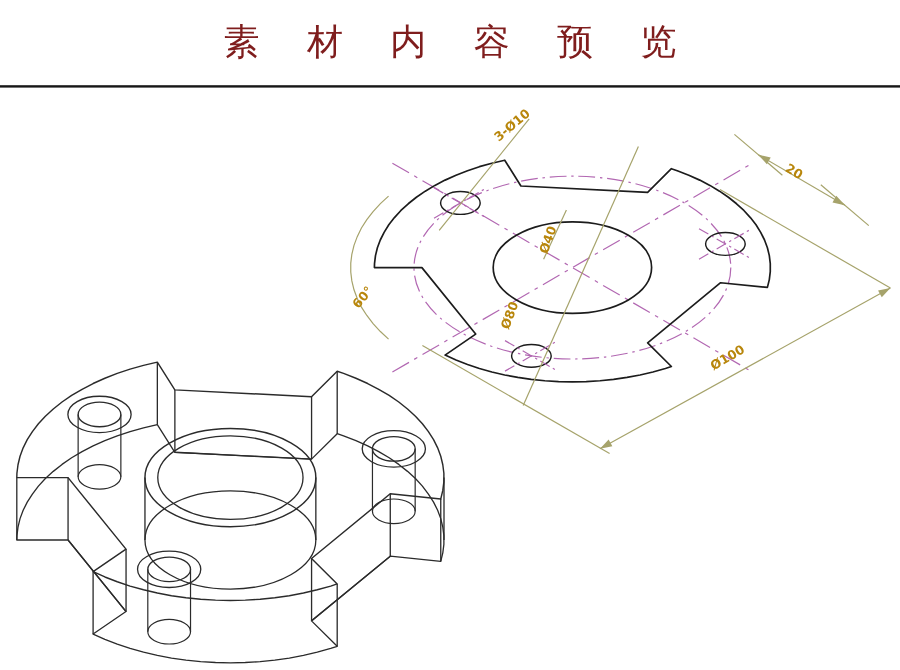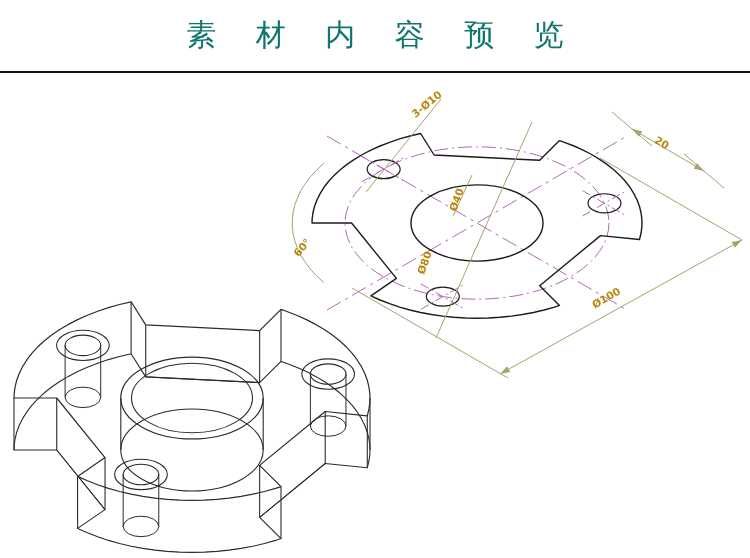--- a/index.html
+++ b/index.html
@@ -6,21 +6,21 @@
   body{
     width:750px;height:558px;overflow:hidden;position:relative;
     background:var(--bg,#ffffff);
     font-family:"Liberation Serif", serif;
   }
   .title-bar{
     position:absolute;left:0;top:0;width:750px;height:70px;
     display:flex;align-items:center;justify-content:center;
   }
   .title-bar h1{
-    margin:0;font-size:30px;font-weight:500;color:#0f766e;
+    margin:0;font-size:30px;font-weight:500;color:#7f1d1d;
     letter-spacing:16px;text-indent:16px;
     font-family:"Liberation Serif","DejaVu Serif",serif;
   }
   .divider{
     position:absolute;left:0;top:71px;width:750px;height:0;
     border-top:2px solid #171717;
   }
   #cad-svg{position:absolute;left:0;top:74px;}
   .dim{
     font-family:"DejaVu Sans","Liberation Sans",sans-serif;

